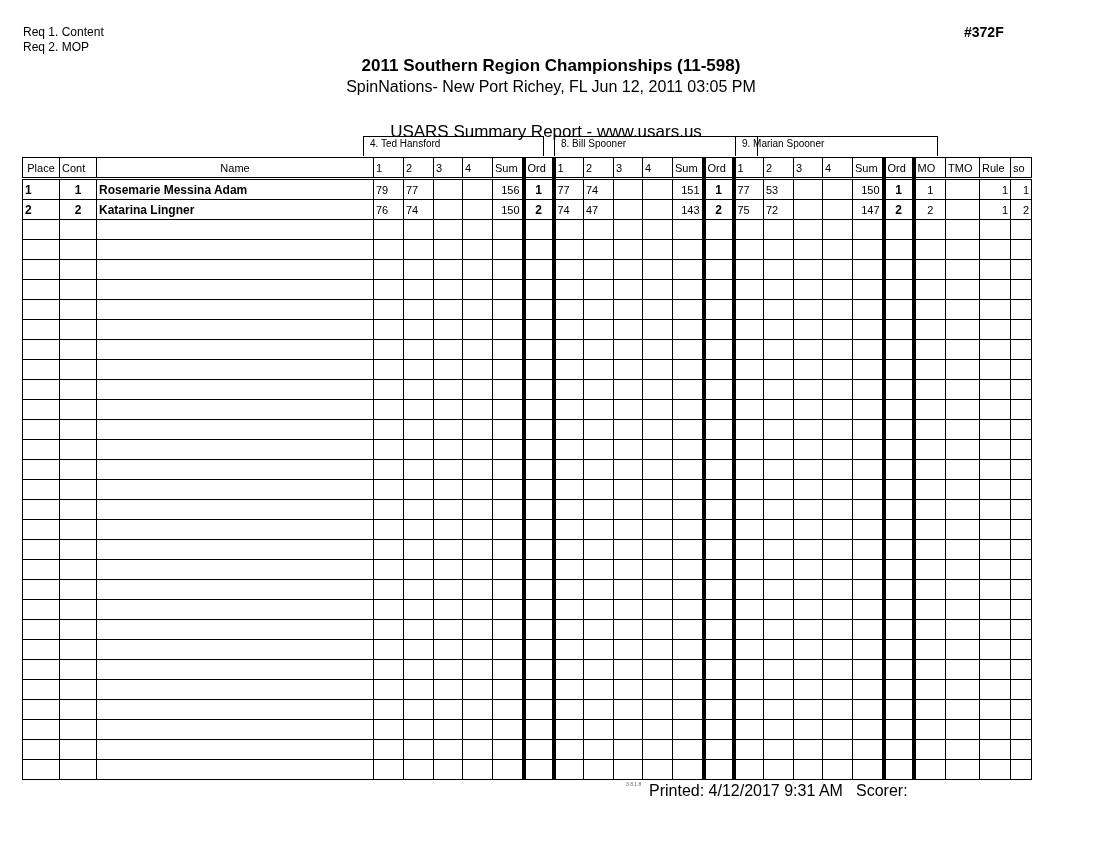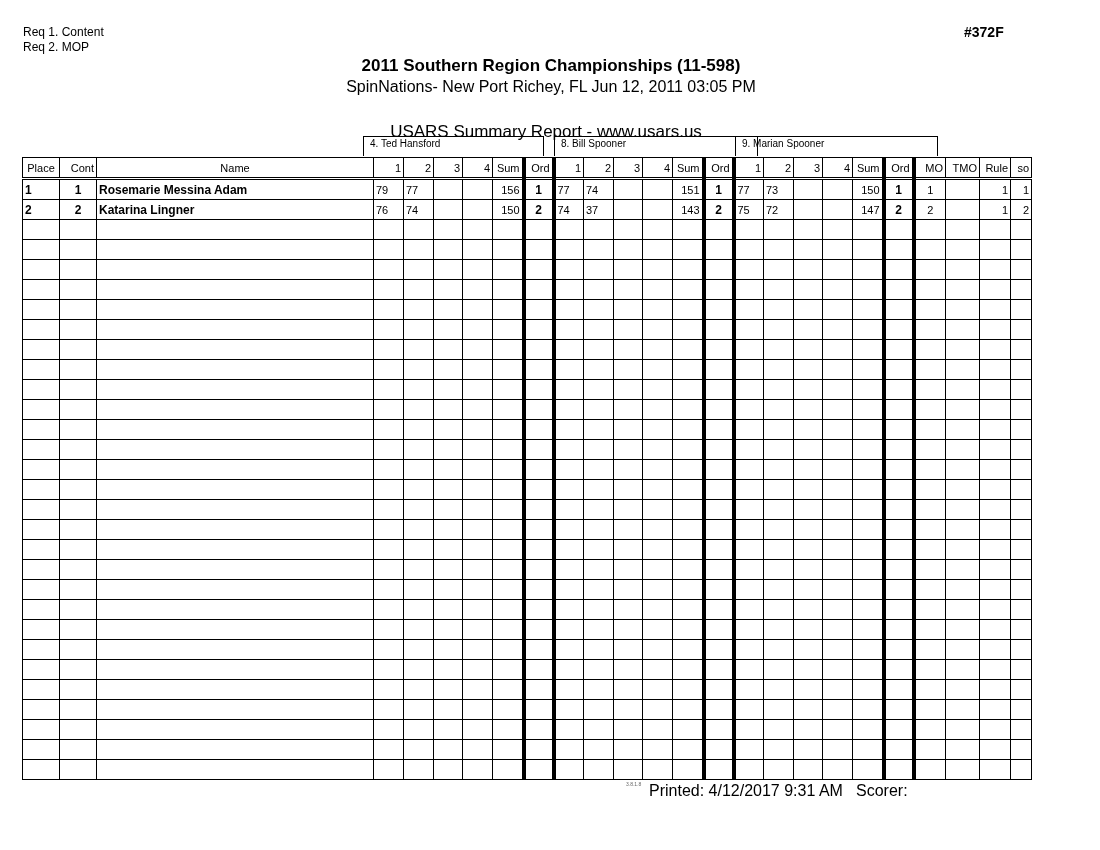--- a/index.html
+++ b/index.html
@@ -7,21 +7,21 @@
   .req { position:absolute; left:23px; top:25px; font-size:12px; line-height:15px; }
   .hdr { position:absolute; left:0; width:1100px; text-align:center;margin-top:32px; }
   .t1 { left:1px; top:24px; font-size:17px; font-weight:bold; }
   .t2 { left:1px; top:46px; font-size:16px; }
   .t3 { left:1px; top:64px; font-size:19px; font-weight:bold; }
   .t4 { left:-4px; top:90px; font-size:17px; }
   .num { position:absolute; left:964px; top:24px; font-size:14px; font-weight:bold; }
   .judge { position:absolute; top:136px; height:20px; border:1px solid #000; border-bottom:none; font-size:10px; padding-left:6px; box-sizing:border-box; line-height:14px; }
   table { position:absolute; left:22px; top:157px; border-collapse:collapse; table-layout:fixed; }
   td, th { border:1px solid #000; height:19px; padding:0 2px; font-size:11px; font-weight:normal; white-space:nowrap; overflow:hidden; }
-  thead th { border-bottom:3px double #000; text-align:right; }
+  thead th { border-bottom:3px double #000; text-align:left; }
   thead th.l { text-align:center;margin-left:38px; }
   td.b { font-weight:bold; font-size:12px; }
   td.c { text-align:center; }
   td.r { text-align:right; }
   .thick { border-left:4px solid #000; }
   .foot { position:absolute; top:782px; font-size:16px;text-align:center; }
   .ver { position:absolute; left:626px; top:781px; font-size:5px; color:#666; }
 </style>
 </head>
 <body>
@@ -108,42 +108,42 @@
           <td></td>
           <td class="r">156</td>
           <td class="b c thick">1</td>
           <td class="thick">77</td>
           <td>74</td>
           <td></td>
           <td></td>
           <td class="r">151</td>
           <td class="b c thick">1</td>
           <td class="thick">77</td>
-          <td>73</td>
+          <td>53</td>
           <td></td>
           <td></td>
           <td class="r">150</td>
           <td class="b c thick">1</td>
           <td class="c thick">1</td>
           <td class="c"></td>
           <td class="r">1</td>
           <td class="r">1</td>
         </tr>
         <tr>
           <td class="b">2</td>
           <td class="b c">2</td>
           <td class="b">Katarina Lingner</td>
           <td>76</td>
           <td>74</td>
           <td></td>
           <td></td>
           <td class="r">150</td>
           <td class="b c thick">2</td>
           <td class="thick">74</td>
-          <td>37</td>
+          <td>47</td>
           <td></td>
           <td></td>
           <td class="r">143</td>
           <td class="b c thick">2</td>
           <td class="thick">75</td>
           <td>72</td>
           <td></td>
           <td></td>
           <td class="r">147</td>
           <td class="b c thick">2</td>

